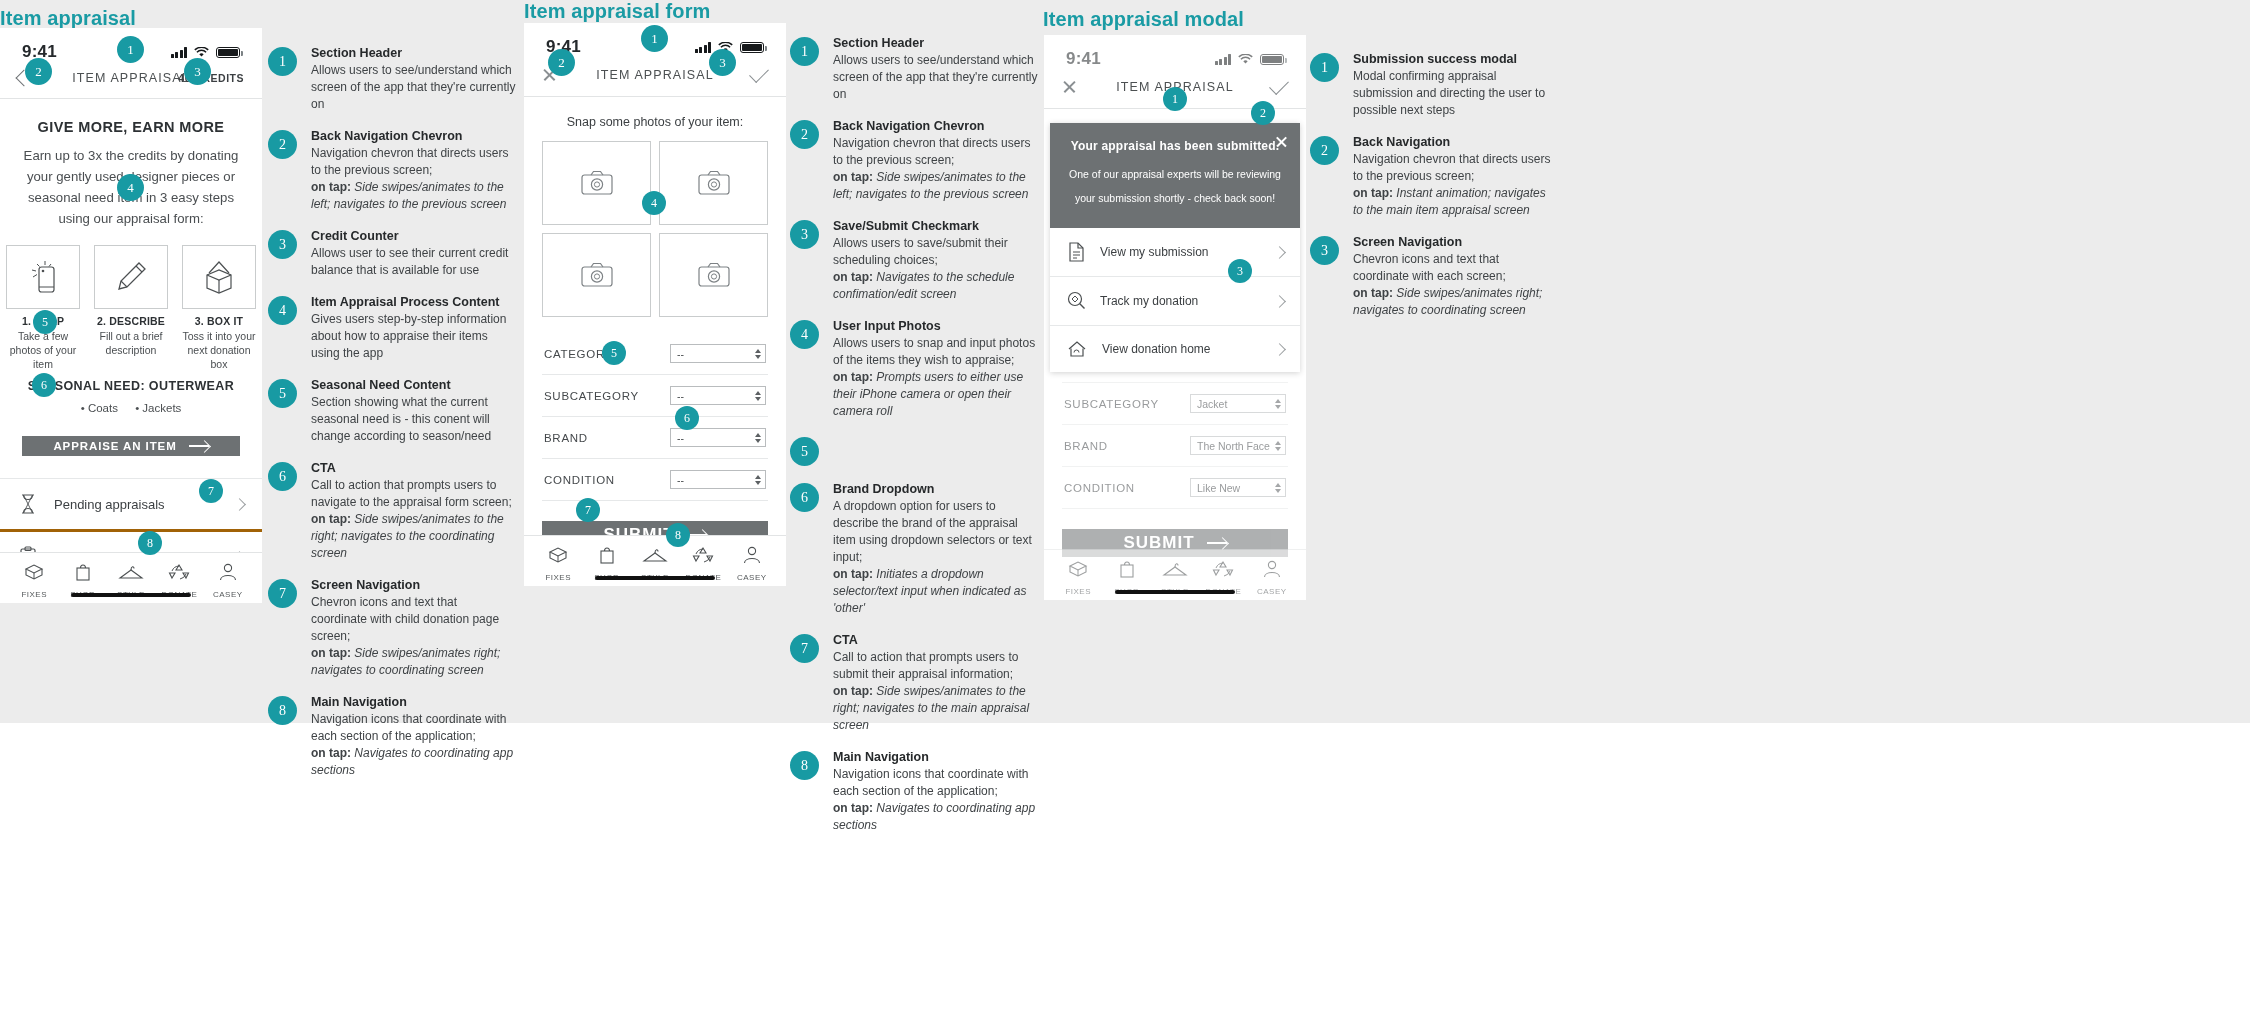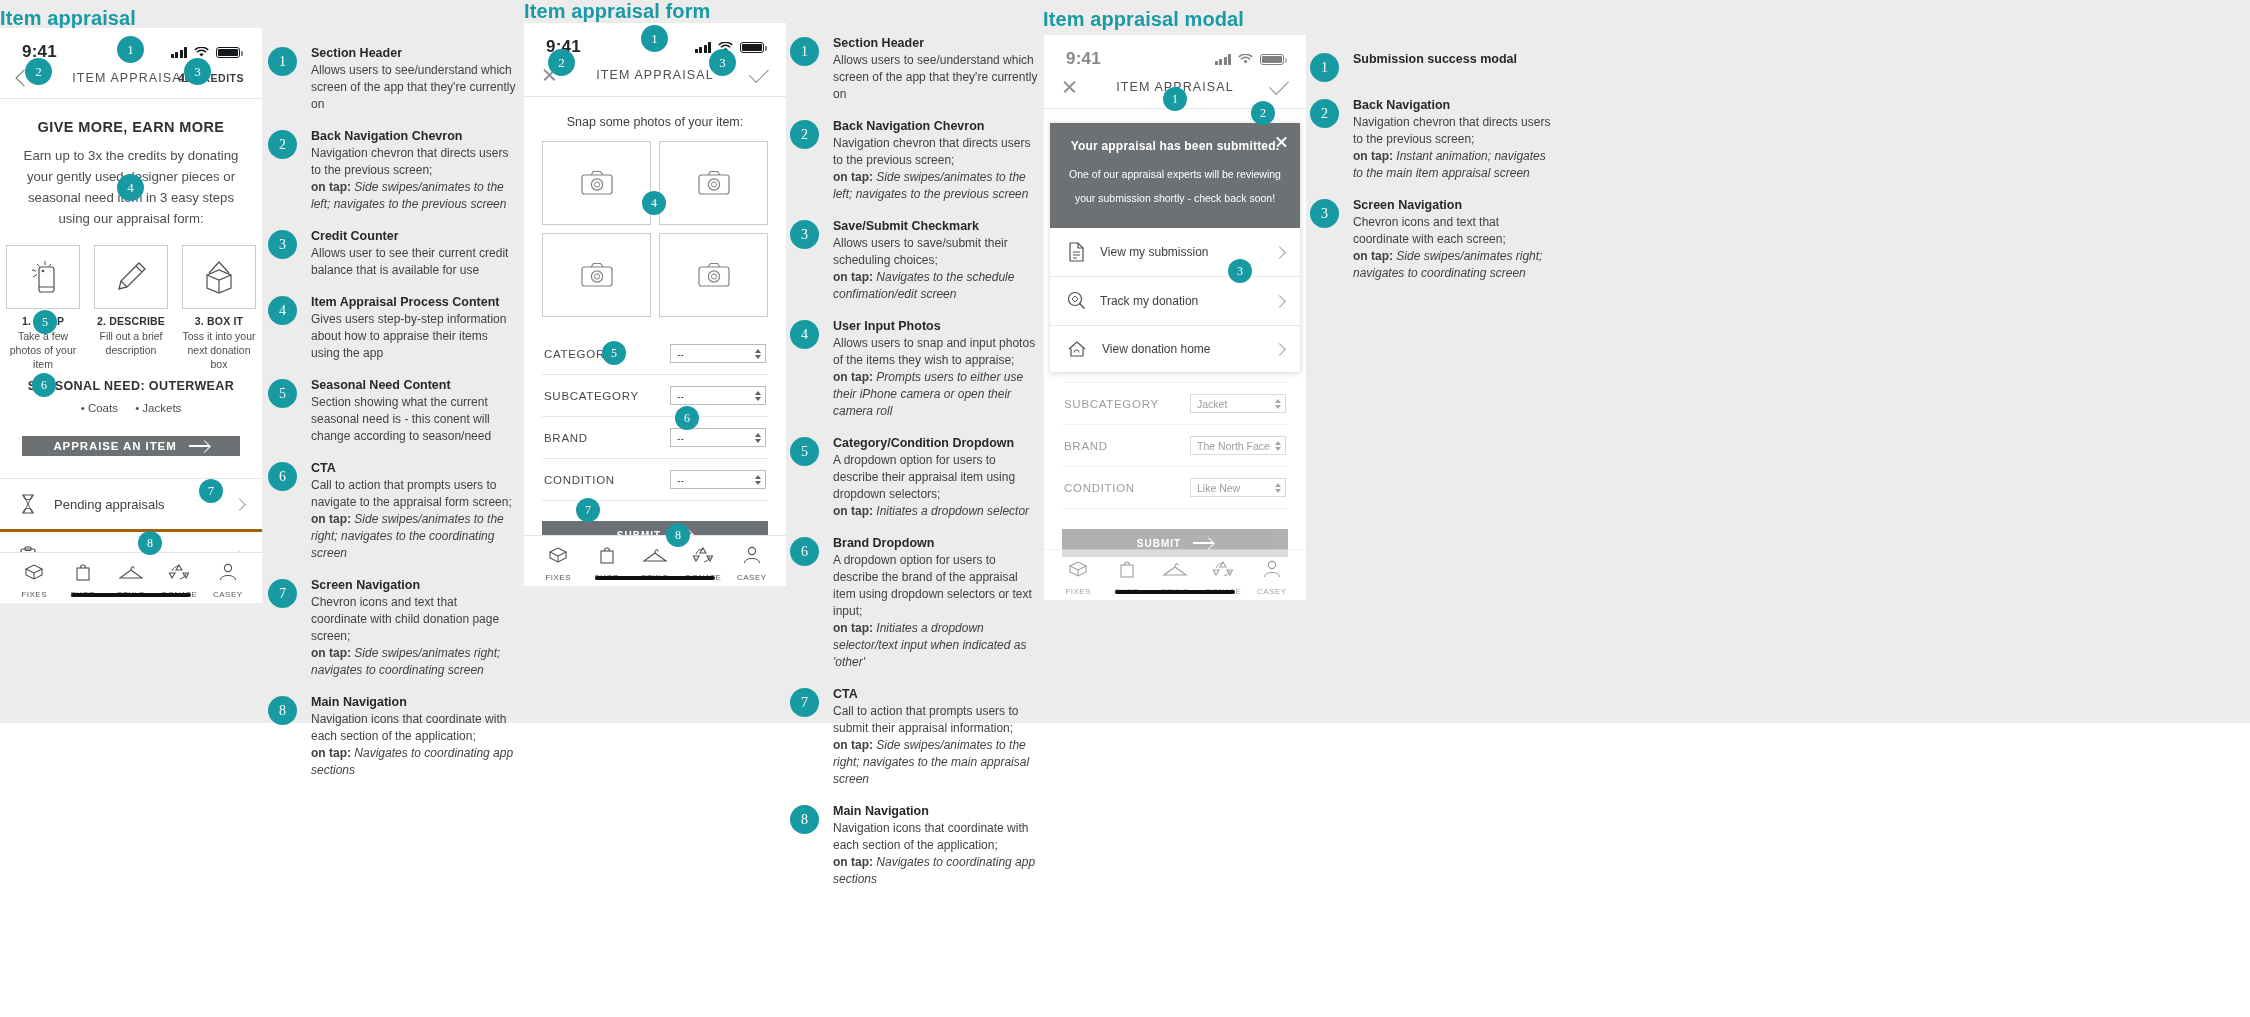--- a/index.html
+++ b/index.html
@@ -135,21 +135,21 @@
     display:flex; align-items:center; justify-content:space-between;
     padding: 0 4px 0 6px; font-size:10.5px; color:#45494c;
   }
   .stepper{ display:flex; flex-direction:column; gap:2px; }
   .stepper i{ width:0;height:0;border-left:3.5px solid transparent;border-right:3.5px solid transparent;}
   .stepper i:first-child{ border-bottom:4px solid #5c6063;}
   .stepper i:last-child{ border-top:4px solid #5c6063;}
   .submit{
     margin: 20px 18px 0 18px; height:28px; background:#6d7173; color:#fff;
     display:flex;align-items:center;justify-content:center;gap:12px;
-    font-size:10px;font-weight:bold;letter-spacing:1px;
+    font-size:17px;font-weight:bold;letter-spacing:1px;
   }
   .modal{
     position:absolute; left:6px; right:6px; top:88px;
     box-shadow: 0 1px 6px rgba(0,0,0,.18);
     background:#fff;
   }
   .modal-head{
     background:#6d7173; color:#fff; padding: 16px 18px 18px 18px; position:relative; text-align:center;
   }
   .modal-title{ font-size:12px; font-weight:bold; letter-spacing:.2px;}
@@ -626,25 +626,20 @@
       <div class="anno">
         <div class="anno-num">4</div>
         <div class="anno-body">
           <div class="anno-title">User Input Photos</div>
           <div class="anno-text">Allows users to snap and input photos of the items they wish to appraise;</div>
           <div class="anno-tap"><b>on tap:</b> Prompts users to either use their iPhone camera or open their camera roll</div>
         </div>
       </div>
       <div class="anno">
         <div class="anno-num">5</div>
-        <div class="anno-body">
-          <div class="anno-title">Category/Condition Dropdown</div>
-          <div class="anno-text">A dropdown option for users to describe their appraisal item using dropdown selectors;</div>
-          <div class="anno-tap"><b>on tap:</b> Initiates a dropdown selector</div>
-        </div>
       </div>
       <div class="anno">
         <div class="anno-num">6</div>
         <div class="anno-body">
           <div class="anno-title">Brand Dropdown</div>
           <div class="anno-text">A dropdown option for users to describe the brand of the appraisal item using dropdown selectors or text input;</div>
           <div class="anno-tap"><b>on tap:</b> Initiates a dropdown selector/text input when indicated as 'other'</div>
         </div>
       </div>
       <div class="anno">
@@ -825,20 +820,21 @@
 
   <div class="badge sm" style="left:1163px;top:87px;">1</div>
   <div class="badge sm" style="left:1251px;top:101px;">2</div>
   <div class="badge sm" style="left:1228px;top:259px;">3</div>
 
   <div class="anno-col" id="anno3" style="left:1310px;top:52px;width:248px;">
       <div class="anno">
         <div class="anno-num">1</div>
         <div class="anno-body">
           <div class="anno-title">Submission success modal</div>
+          <div class="anno-text">Modal confirming appraisal submission and directing the user to possible next steps</div>
         </div>
       </div>
       <div class="anno">
         <div class="anno-num">2</div>
         <div class="anno-body">
           <div class="anno-title">Back Navigation</div>
           <div class="anno-text">Navigation chevron that directs users to the previous screen;</div>
           <div class="anno-tap"><b>on tap:</b> Instant animation; navigates to the main item appraisal screen</div>
         </div>
       </div>

